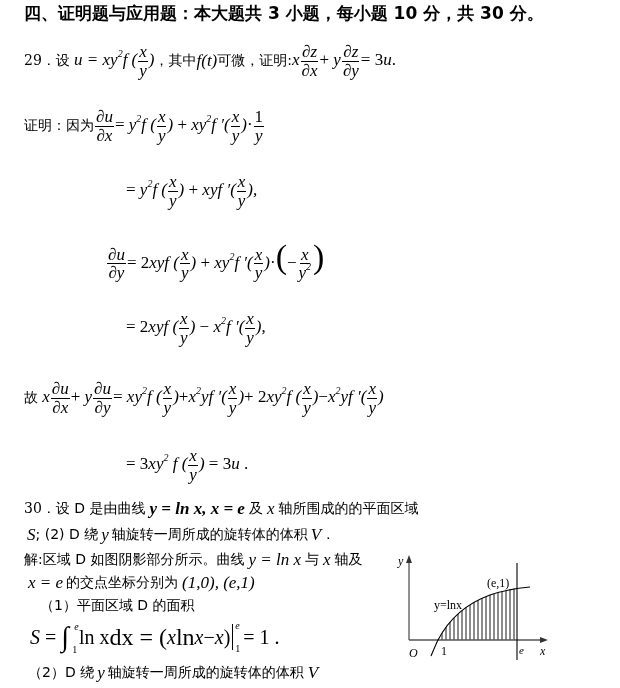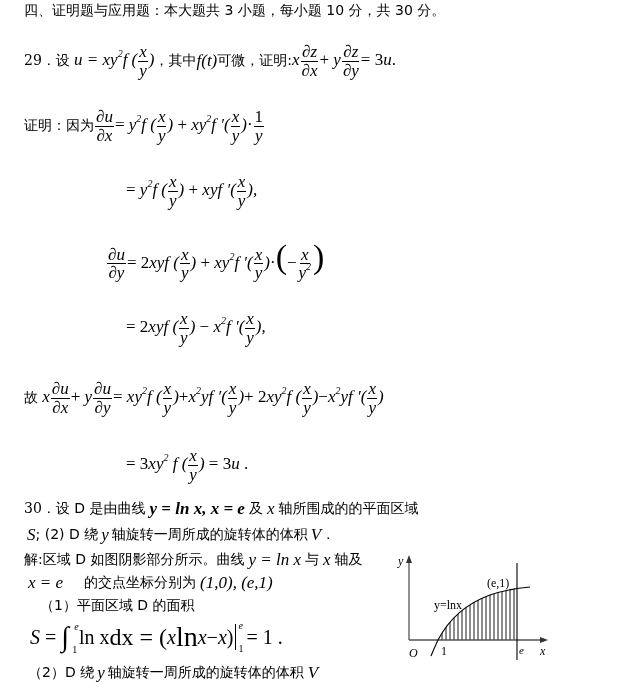--- a/index.html
+++ b/index.html
@@ -1,20 +1,20 @@
 <!DOCTYPE html>
 <html><head>
 <meta charset="utf-8">
 <style>
   html, body { margin: 0; padding: 0; background: #ffffff; }
   body { width: 620px; height: 688px; position: relative; overflow: hidden;
          font-family: "DejaVu Serif", "Liberation Serif", serif; color: #000; }
   .abs { position: absolute; white-space: nowrap; }
   .cjk { font-family: "DejaVu Sans", "Liberation Sans", sans-serif; }
-  .heading { font-family: "DejaVu Sans", "Liberation Sans", sans-serif; font-weight: normal; font-size: 14px; }
+  .heading { font-family: "DejaVu Sans", "Liberation Sans", sans-serif; font-weight: bold; font-size: 17px; }
   .txt { font-size: 14px; }
   .m { font-family: "Liberation Serif", "DejaVu Serif", serif; font-style: italic; font-size: 17px; }
   .mr { font-family: "Liberation Serif", "DejaVu Serif", serif; font-style: normal; font-size: 17px; }
   .frac { display: inline-flex; flex-direction: column; align-items: center; vertical-align: middle; margin: 0 1px; }
   .frac > span { display: block; line-height: 1.05; padding: 0 1px; }
   .frac > span.num { border-bottom: 1px solid #000; }
   sup { font-size: 10px; vertical-align: 8px; line-height: 0; }
   .row { display: flex; align-items: center; }
   .big-paren { font-size: 34px; font-style: normal; font-weight: 200; line-height: 1; }
   svg text { font-family: "Liberation Serif", "DejaVu Serif", serif; }
@@ -147,39 +147,39 @@
 
 <div class="abs row" style="left:24px; top:548px; height:24px;">
   <span class="txt cjk">解:区域 D 如图阴影部分所示。曲线</span>
   <span class="m" style="margin:0 4px;">y = ln x</span>
   <span class="txt cjk">与</span>
   <span class="m" style="margin:0 4px;">x</span>
   <span class="txt cjk">轴及</span>
 </div>
 
 <div class="abs row" style="left:28px; top:571px; height:24px;">
-  <span class="m" style="margin-right:21px;">x = e</span>
+  <span class="m" style="margin-right:3px;">x = e</span>
   <span class="txt cjk">的交点坐标分别为</span>
   <span class="m" style="margin-left:4px;">(1,0), (e,1)</span>
 </div>
 
 <div class="abs txt cjk" style="left:40px; top:597px;">（1）平面区域 D 的面积</div>
 
 <div class="abs row" style="left:30px; top:620px; height:34px;">
   <span class="m" style="font-size:20px;">S</span>
   <span class="mr" style="font-size:20px; margin:0 5px;">=</span>
   <span style="display:inline-flex; align-items:center; position:relative;">
     <span class="mr" style="font-size:28px; font-style:normal;">∫</span>
     <span class="m" style="font-size:10px; position:absolute; left:13px; top:0;">e</span>
     <span class="mr" style="font-size:10px; position:absolute; left:11px; bottom:-2px;">1</span>
   </span>
   <span class="mr" style="font-size:20px; margin-left:10px;">ln x</span>
     <span class="mr" style="font-size:24px;">dx = (</span>
     <span class="m" style="font-size:20px;">x</span>
-    <span class="mr" style="font-size:28px;"> ln </span>
+    <span class="mr" style="font-size:24px;"> ln </span>
     <span class="m" style="font-size:20px;">x</span>
     <span class="mr" style="font-size:20px;"> − </span>
     <span class="m" style="font-size:20px;">x</span>
     <span class="mr" style="font-size:20px;">)</span>
   <span style="display:inline-block; width:1px; height:26px; background:#000; margin-left:2px; position:relative;">
     <span class="m" style="font-size:10px; position:absolute; left:3px; top:-4px;">e</span>
     <span class="mr" style="font-size:10px; position:absolute; left:3px; bottom:-4px;">1</span>
   </span>
   <span class="mr" style="font-size:20px; margin-left:10px;">= 1 .</span>
 </div>

